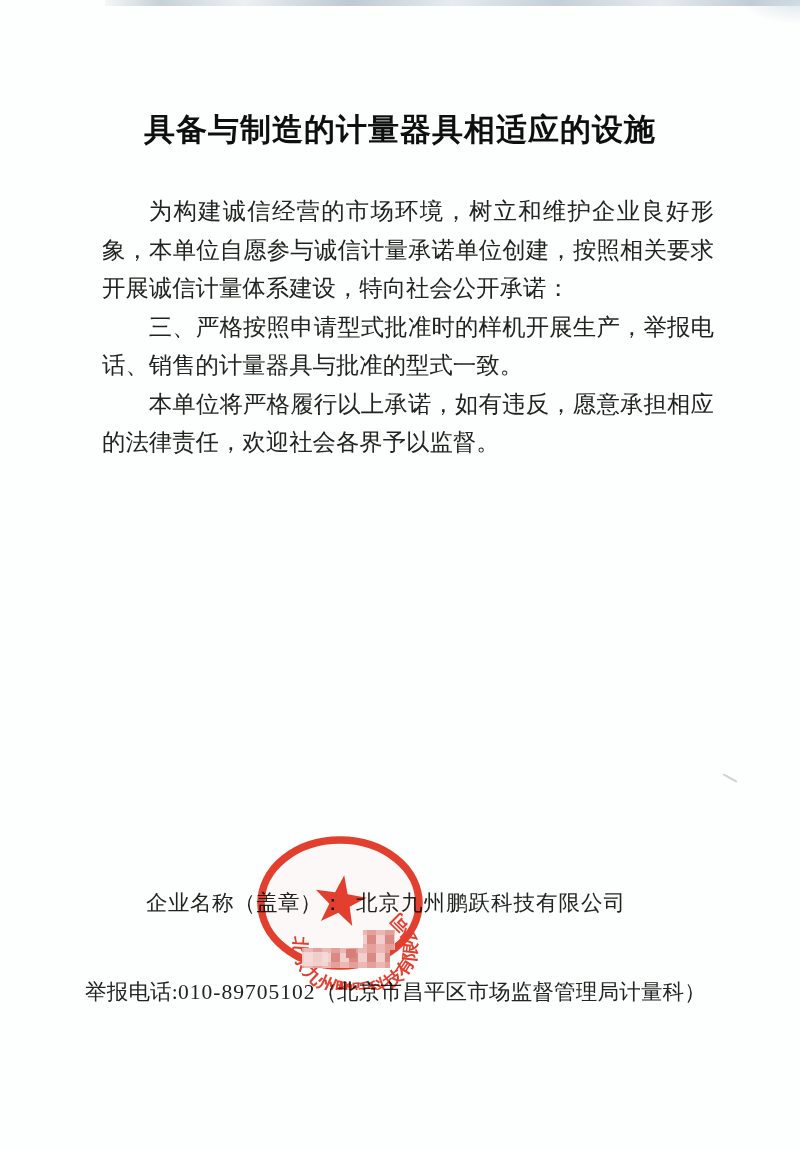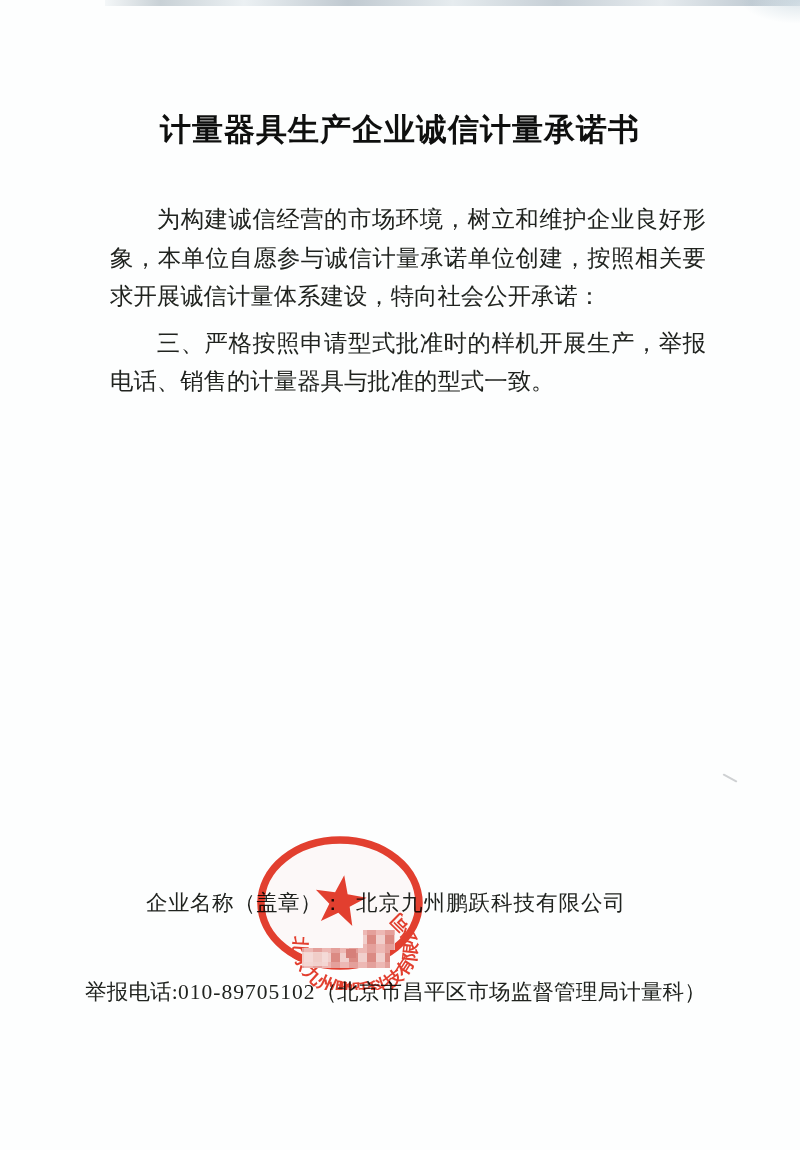--- a/index.html
+++ b/index.html
@@ -13,43 +13,44 @@
       rgba(150,170,185,.26) 80%, rgba(100,125,145,.45) 93%, rgba(160,180,195,.30) 100%);}
   .corner-shade{position:absolute;right:0;top:0;width:60px;height:24px;
     background:radial-gradient(ellipse at top right, rgba(160,185,200,.35), rgba(160,185,200,0) 70%);}
   .smudge{position:absolute;left:722px;top:777px;width:16px;height:2px;
     background:rgba(150,155,160,.45);transform:rotate(28deg);border-radius:2px;}
   .title{position:absolute;top:109px;left:0;width:100%;text-align:center;
     font-family:"Liberation Sans","DejaVu Sans",sans-serif;font-weight:700;
     font-size:31px;letter-spacing:1px;color:#0e0f0e;}
   .bodytext{position:absolute;left:102px;top:192px;width:612px;
     font-size:23.4px;line-height:38.5px;color:#20231f;text-align:justify;}
-  .bodytext p{margin:8px;text-indent:2em;word-break:break-all;font-family:Liberation Serif, serif;}
+  .bodytext p{margin:0;text-indent:2em;word-break:break-all;font-family:Liberation Serif, serif;}
   .sig{position:absolute;left:146px;top:888px;font-size:21.5px;color:#20231f;letter-spacing:.5px;}
   .sig .company{margin-left:12px;letter-spacing:1px;}
   .footer{position:absolute;left:85px;top:977px;font-size:21.5px;color:#20231f;
     white-space:nowrap;letter-spacing:.2px;}
   .footer .digits{letter-spacing:1px;}
   .seal{position:absolute;left:250px;top:818px;width:182px;height:172px;
     mix-blend-mode:multiply;opacity:.93;}
 </style>
 </head>
 <body>
 
 <div class="page">
 
   <div class="scan-band"></div>
   <div class="corner-shade"></div>
   <div class="smudge"></div>
 
-  <div class="title">计量器具生产企业诚信计量承诺书</div>
+  <div class="title">具备与制造的计量器具相适应的设施</div>
 
   <div class="bodytext">
     <p>为构建诚信经营的市场环境，树立和维护企业良好形象，本单位自愿参与诚信计量承诺单位创建，按照相关要求开展诚信计量体系建设，特向社会公开承诺：</p>
     <p>三、严格按照申请型式批准时的样机开展生产，举报电话、销售的计量器具与批准的型式一致。</p>
+    <p>本单位将严格履行以上承诺，如有违反，愿意承担相应的法律责任，欢迎社会各界予以监督。</p>
   </div>
 
   <div class="sig">
     <span>企业名称（盖章）：</span><span class="company">北京九州鹏跃科技有限公司</span>
   </div>
 
   <div class="footer">
     <span>举报电话:</span><span class="digits">010-89705102</span><span>（北京市昌平区市场监督管理局计量科）</span>
   </div>
 

